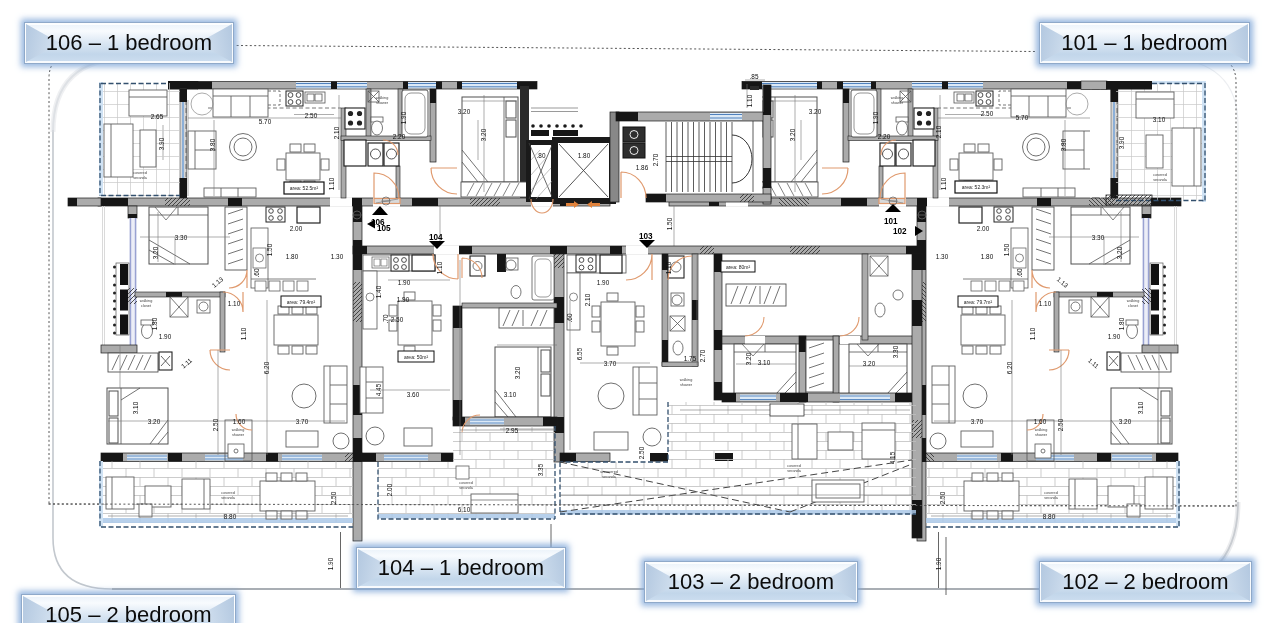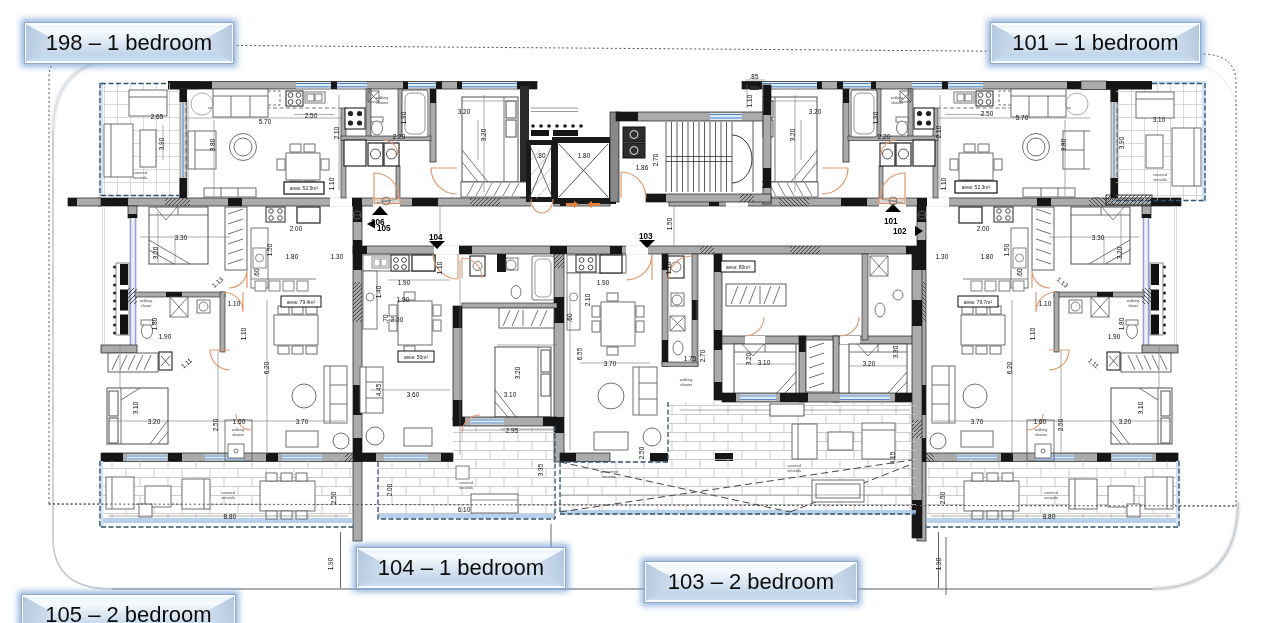--- a/index.html
+++ b/index.html
@@ -1002,32 +1002,35 @@
 <text x="609" y="473">uncovered</text>
         <text x="609" y="478">veranda</text>
 <text x="466" y="484">covered</text>
         <text x="466" y="489">veranda</text>
 </g>
 
 <path d="M49,504 L1236,506" fill="none" stroke="#555" stroke-width="1" stroke-dasharray="1.2,3.2" stroke-linecap="round"></path>
 </svg>
 
 <div class="lbl" style="left:24px;top:22px;width:208px;">
-      <i>198 – 1 bedroom</i>
+      <i>106 – 1 bedroom</i>
     </div>
 
-<div class="lbl" style="left:990px;top:22px;width:209px;">
+<div class="lbl" style="left:1039px;top:22px;width:209px;">
       <i>101 – 1 bedroom</i>
     </div>
 
 <div class="lbl" style="left:21px;top:594px;width:213px;text-align:right;">
       <i>105 – 2 bedroom</i>
     </div>
 
 <div class="lbl" style="left:356px;top:547px;width:208px;">
       <i>104 – 1 bedroom</i>
     </div>
 
 <div class="lbl" style="left:644px;top:561px;width:212px;text-align:right;">
       <i>103 – 2 bedroom</i>
     </div>
 
+<div class="lbl" style="left:1039px;top:561px;width:211px;">
+      <i>102 – 2 bedroom</i>
+    </div>
 </div>
 
 </body></html>

